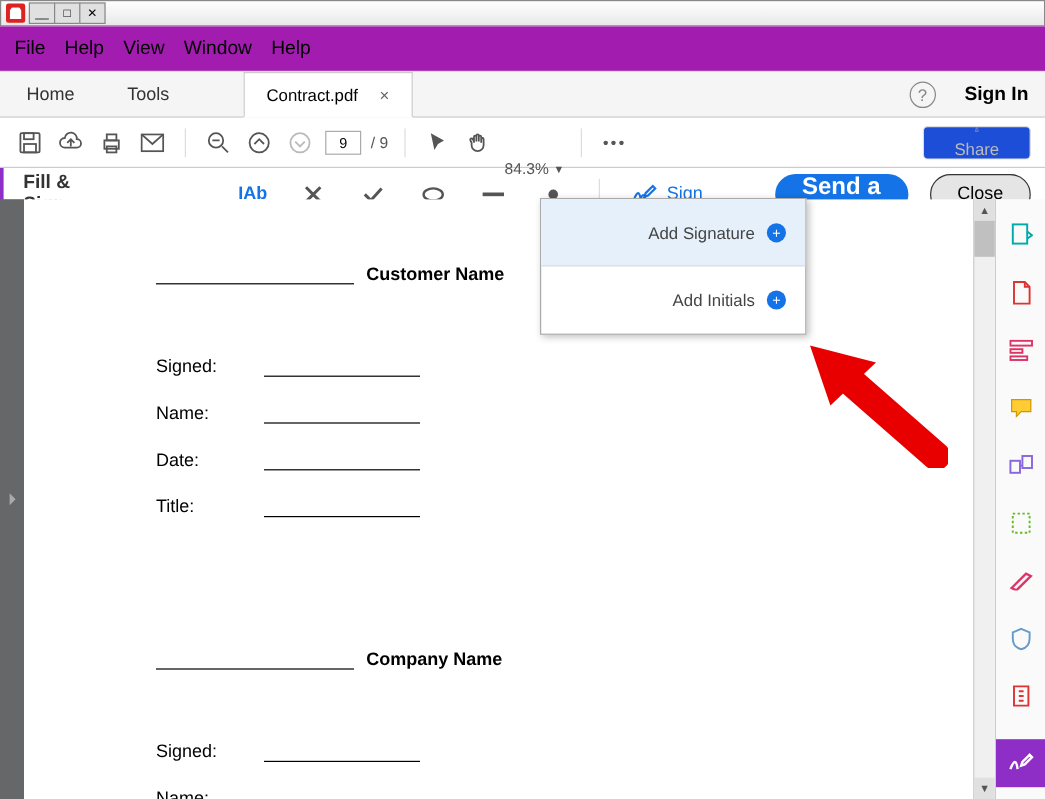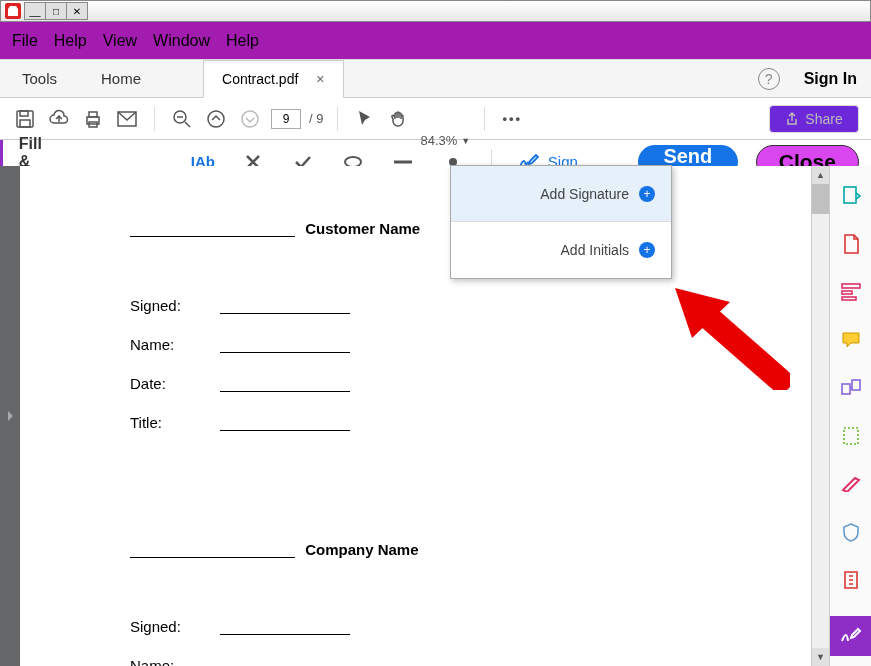--- a/index.html
+++ b/index.html
@@ -26,32 +26,32 @@
 .tabstrip .right { margin-left:auto; display:flex; align-items:center; padding-right:14px; gap:24px; }
 .helpcircle { width:22px; height:22px; border:1.5px solid #888; border-radius:50%; display:flex; align-items:center; justify-content:center; font-size:14px; color:#888; cursor:pointer; }
 .signin { font-size:16px; font-weight:600; cursor:pointer; }
 
 
 .toolbar { height:42px; border-bottom:1px solid #ccc; display:flex; align-items:center; padding:0 12px; gap:8px; font-size:13px; color:#555; }
 .tb-icon { width:26px; height:26px; display:flex; align-items:center; justify-content:center; cursor:pointer; color:#555; }
 .tb-sep { width:1px; height:24px; background:#ddd; margin:0 6px; }
 .pagefield { width:30px; height:20px; border:1px solid #aaa; text-align:center; font-size:12px; }
 .zoom { display:flex; align-items:center; border:0; gap:4px;margin-top:44px; }
-.sharebtn { margin-left:auto; width:90px; height:28px; border:1px solid #ddd; border-radius:4px; background:#6d28d9; color:#bbb; display:flex; align-items:center; justify-content:center; gap:6px; font-size:14px; }
+.sharebtn { margin-left:auto; width:90px; height:28px; border:1px solid #ddd; border-radius:4px; background:#1d4ed8; color:#bbb; display:flex; align-items:center; justify-content:center; gap:6px; font-size:14px;flex-direction:column; }
 
 
 .fillbar { height:44px; border-bottom:1px solid #84cc16; display:flex; align-items:center; position:relative; }
 .purplebar { width:6px; height:100%; background:#8e2ec7; }
 .filllabel { font-size:16px; font-weight:600; padding:0 16px; color:#333; }
 .filltools { display:flex; align-items:center; gap:26px; margin-left:120px; }
 .ftool { width:24px; height:24px; display:flex; align-items:center; justify-content:center; cursor:pointer; color:#555; }
 .fsep { width:1px; height:26px; background:#ddd; }
 .signbtn { display:flex; gap:8px; color:#1473e6; font-size:15px; cursor:pointer; }
 .sendcopy { margin-left:60px; background:#1473e6; color:#fff; border:none; border-radius:20px; height:34px; padding:0 22px; font-size:20px; font-weight:600; cursor:pointer; }
-.closebtn { margin-left:18px; background:#d946ef; border:1.5px solid #333; border-radius:20px; height:34px; padding:0 22px; font-size:21px; font-weight:700; cursor:pointer; margin-right:12px; }
+.closebtn { margin-left:18px; background:#e5e5e5; border:1.5px solid #333; border-radius:20px; height:34px; padding:0 22px; font-size:15px; font-weight:400; cursor:pointer; margin-right:12px; }
 
 
 .docwrap { position:absolute; top:166px; left:0; right:0; bottom:0; display:flex; }
 .leftgutter { width:20px; background:#666768; display:flex; align-items:center; justify-content:center; }
 .leftgutter::after { content:""; border-left:5px solid #aaa; border-top:5px solid transparent; border-bottom:5px solid transparent; }
 .docarea { flex:1; background:#666768; padding:0; overflow:hidden; position:relative; }
 .page { background:#fff; margin:0; height:100%; padding:40px 110px; font-size:15px; color:#000; }
 .sigline { border-bottom:1.5px solid #000; display:inline-block; width:165px; height:16px; vertical-align:bottom; }
 .siglabel { font-weight:700; margin-left:6px; }
 .fieldrow { margin-top:22px; display:flex; }
@@ -95,22 +95,22 @@
 
 <div class="menubar">
   <span>File</span>
   <span>Help</span>
   <span>View</span>
   <span>Window</span>
   <span>Help</span>
 </div>
 
 <div class="tabstrip">
+  <div class="tabbtn">Home</div>
   <div class="tabbtn">Tools</div>
-  <div class="tabbtn">Home</div>
   <div class="tabspacer"></div>
   <div class="doctab">
     <span>Contract.pdf</span>
     <span class="closex">×</span>
   </div>
   <div class="right">
     <div class="helpcircle">?</div>
     <div class="signin">Sign In</div>
   </div>
 </div>

